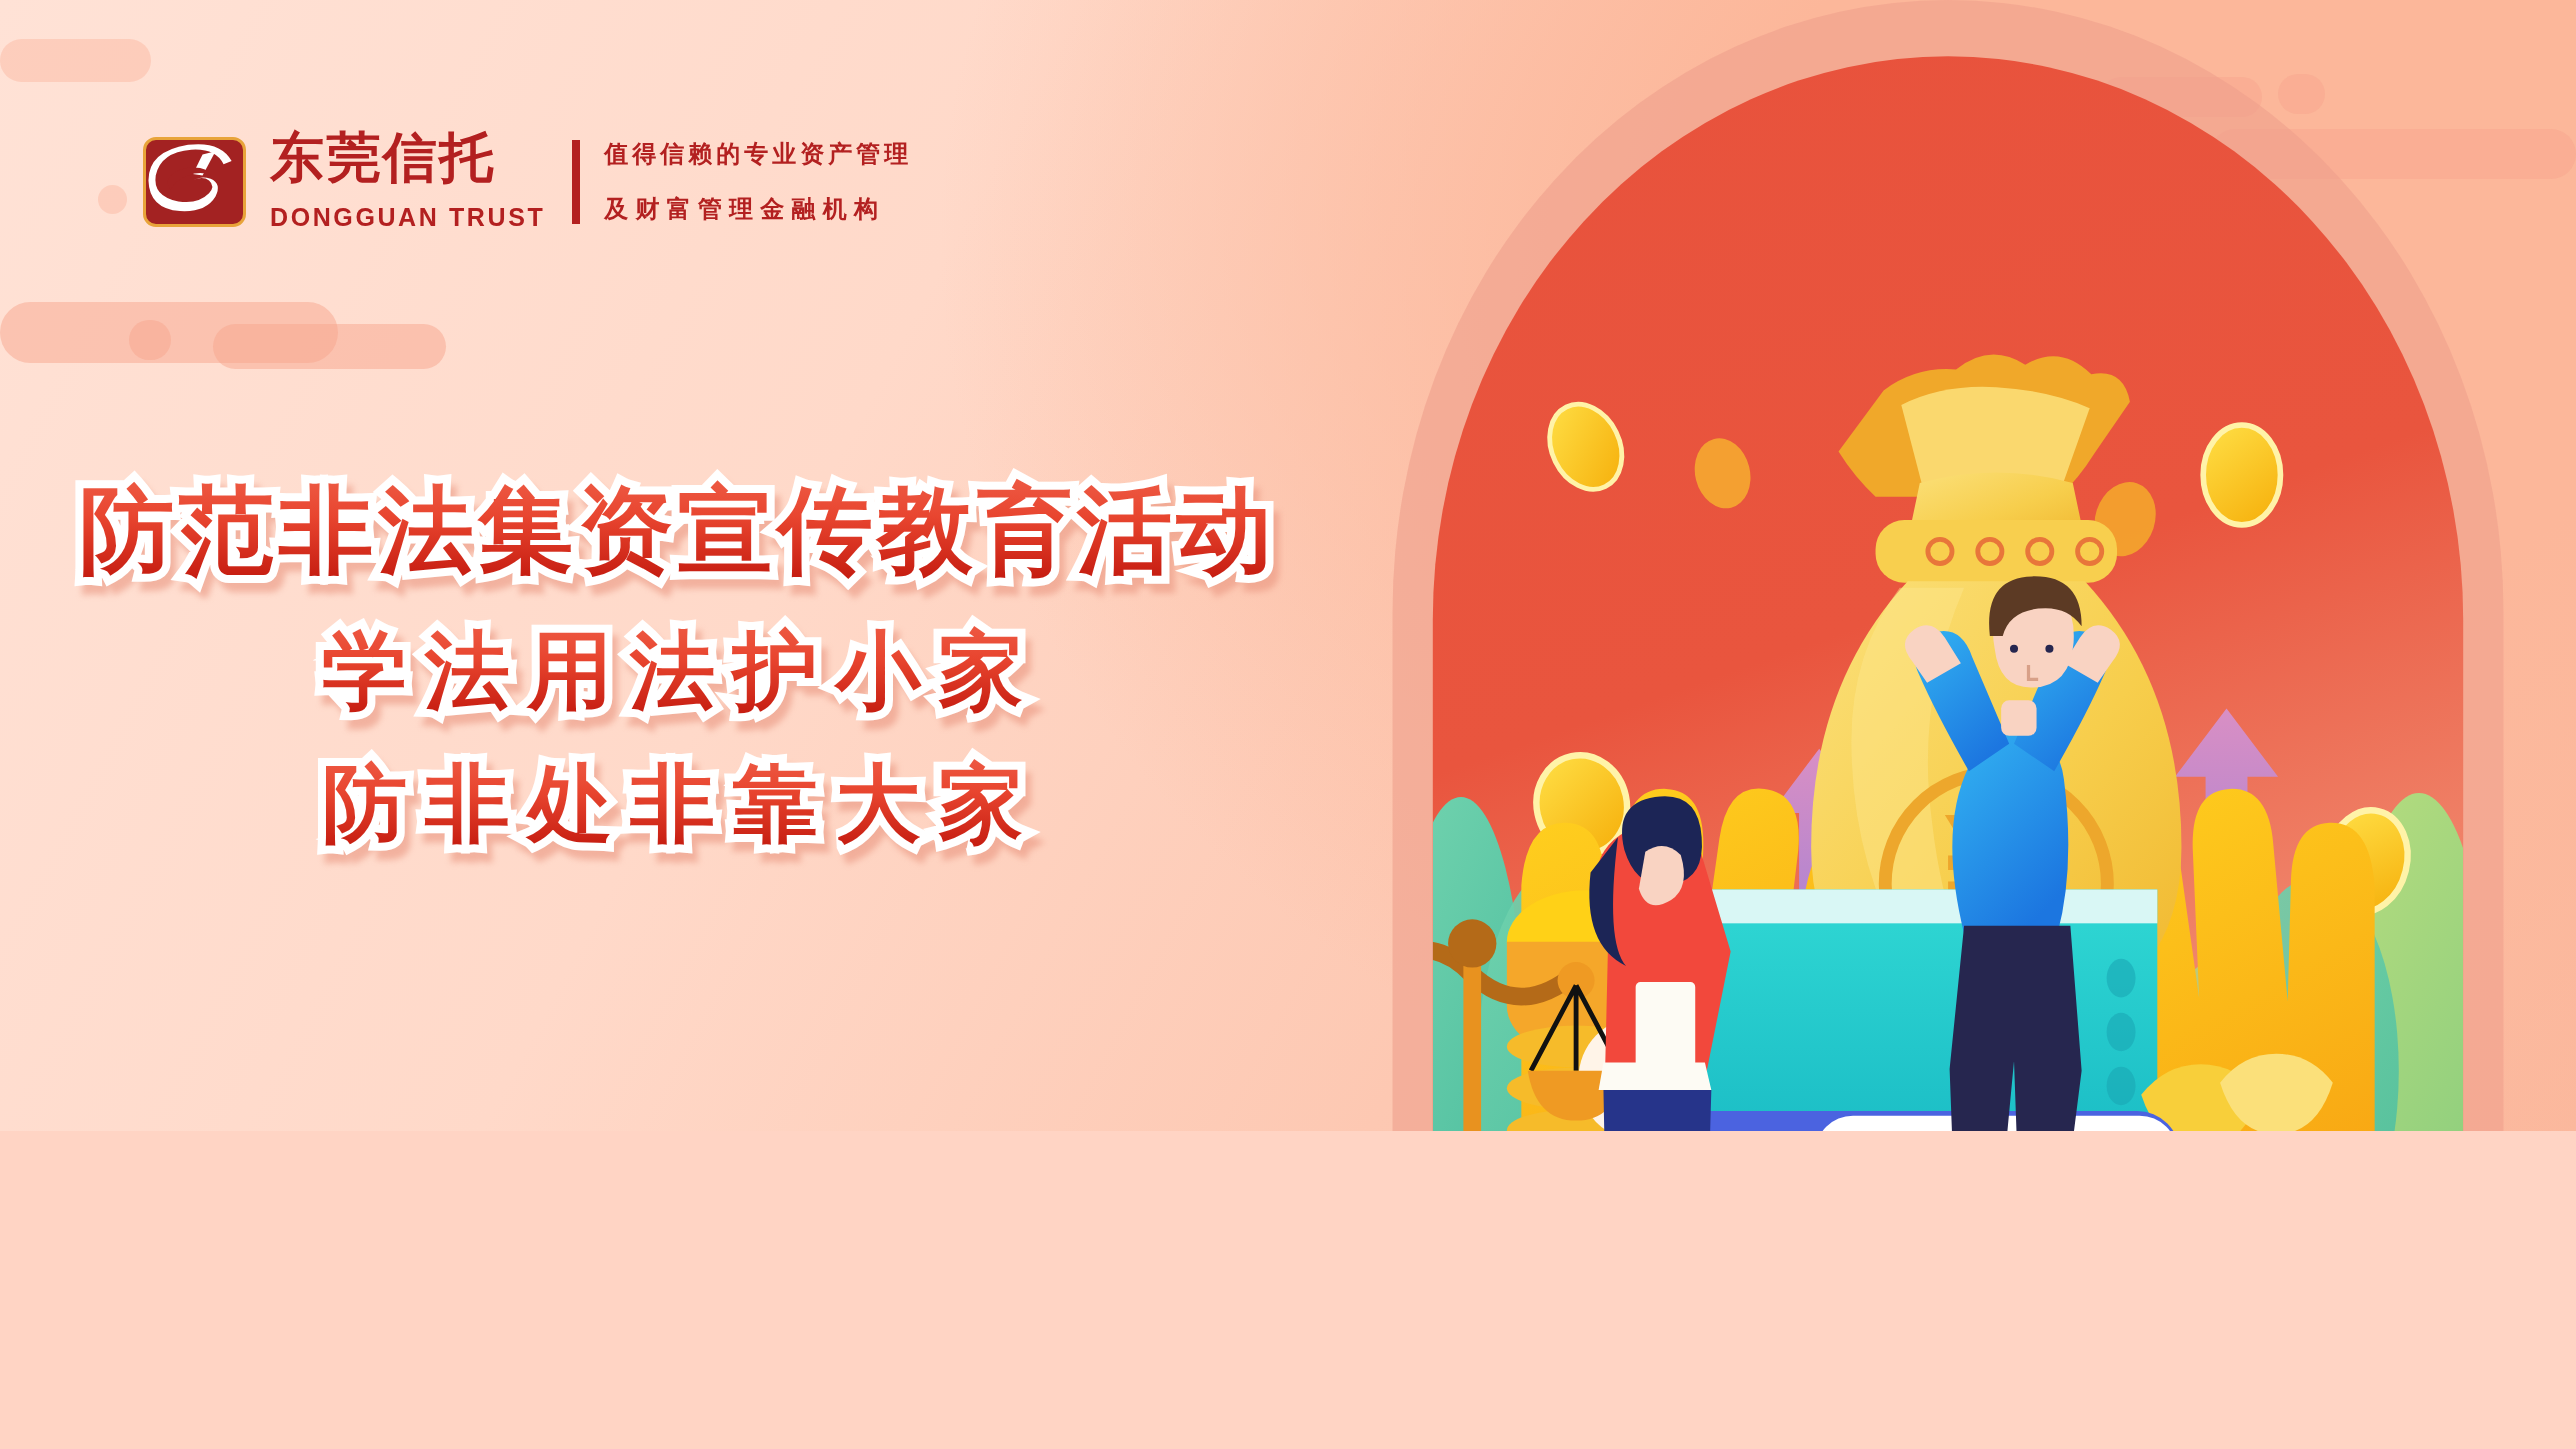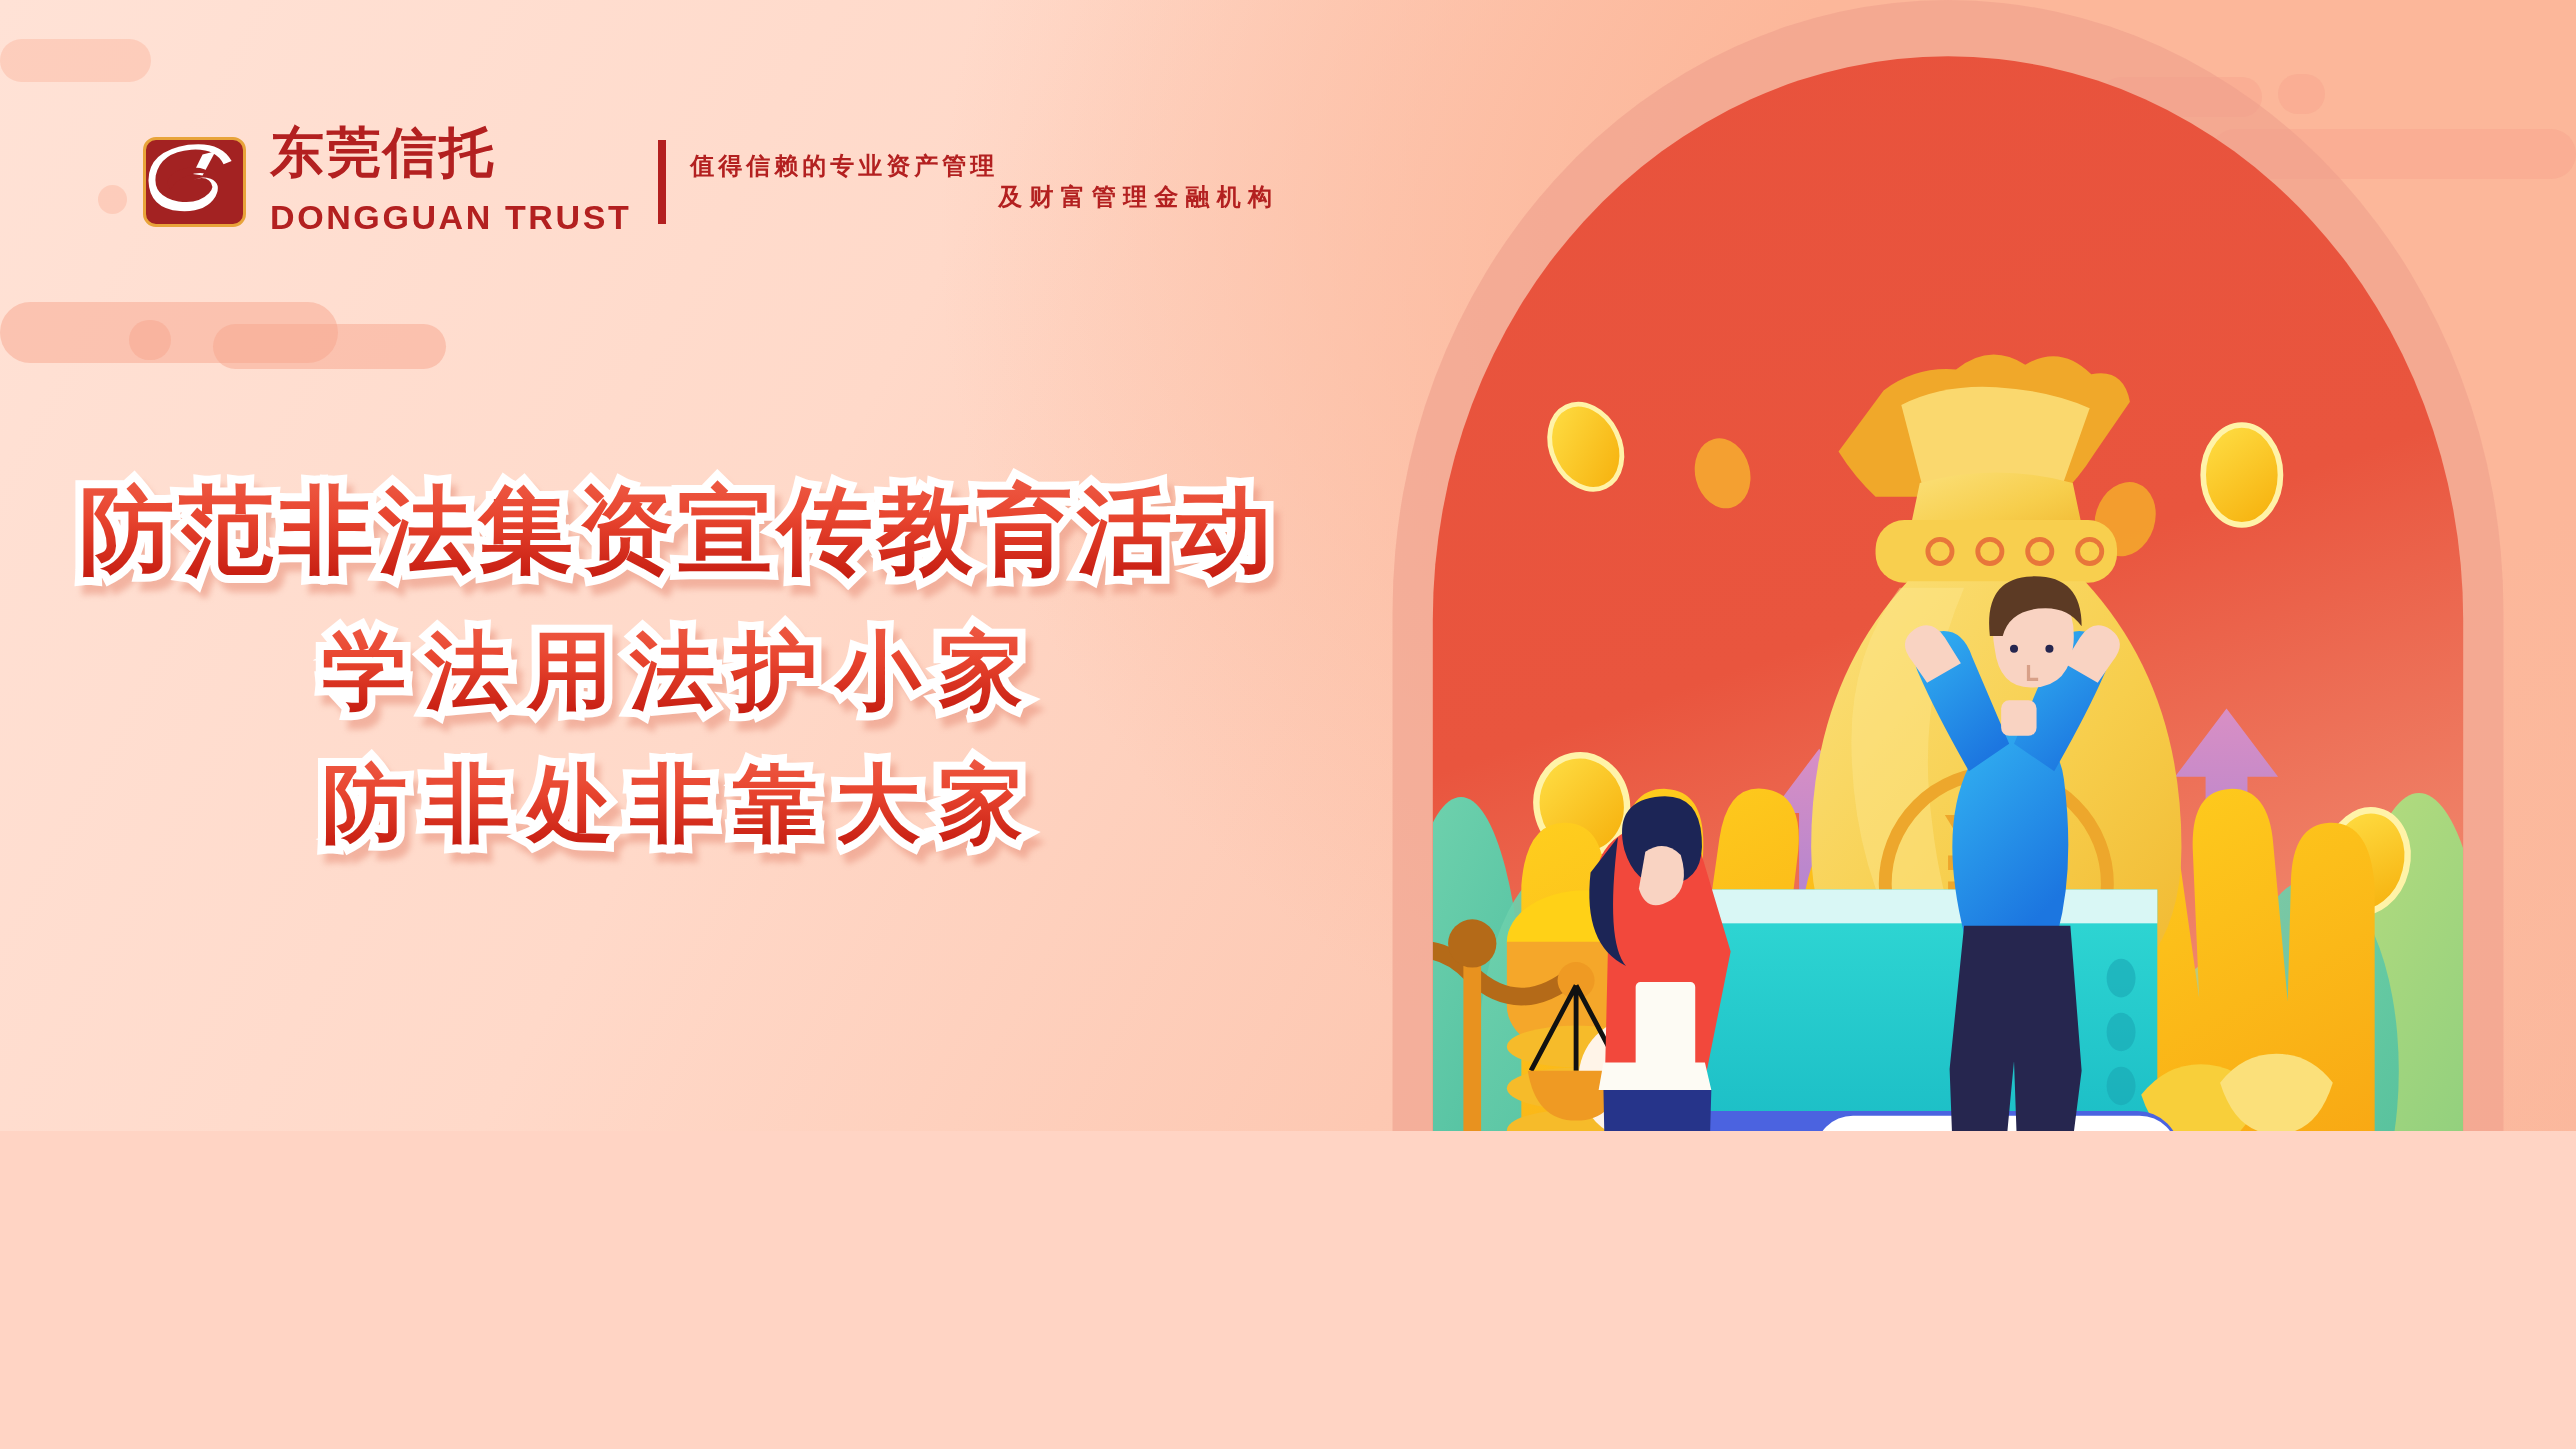--- a/index.html
+++ b/index.html
@@ -27,25 +27,25 @@
     position:relative; flex:0 0 auto; overflow:hidden;
   }
   #logo-mark svg { position:absolute; left:0; top:0; }
   #logo-words { margin-left:24px; display:flex; flex-direction:column; justify-content:center; }
   #logo-cn {
     font-size:54px; font-weight:bold; color:#b32020; letter-spacing:2.4px;
     line-height:1.0; white-space:nowrap;
     font-family:"DejaVu Sans","Liberation Sans",sans-serif;
   }
   #logo-en {
-    font-size:34px; font-weight:bold; color:#b32020; letter-spacing:2.6px;
+    font-size:25px; font-weight:bold; color:#b32020; letter-spacing:2.6px;
     margin-top:18px; white-space:nowrap;
   }
   #logo-divider { width:8px; height:84px; background:#b32020; margin:0 24px 0 27px; flex:0 0 auto; }
-  #slogan { display:flex; flex-direction:row; justify-content:flex-start; }
+  #slogan { display:flex; flex-direction:column; justify-content:flex-start; }
   .slogan-line {
     font-size:24px; font-weight:bold; color:#b32020; letter-spacing:4px;
     line-height:1.0; white-space:nowrap;
     font-family:"DejaVu Sans","Liberation Sans",sans-serif;
   }
   .slogan-line + .slogan-line { margin-top:31px; letter-spacing:7.2px; }
 
   
   #headline { position:absolute; left:8px; top:483px; width:1369px; }
   .hl {

